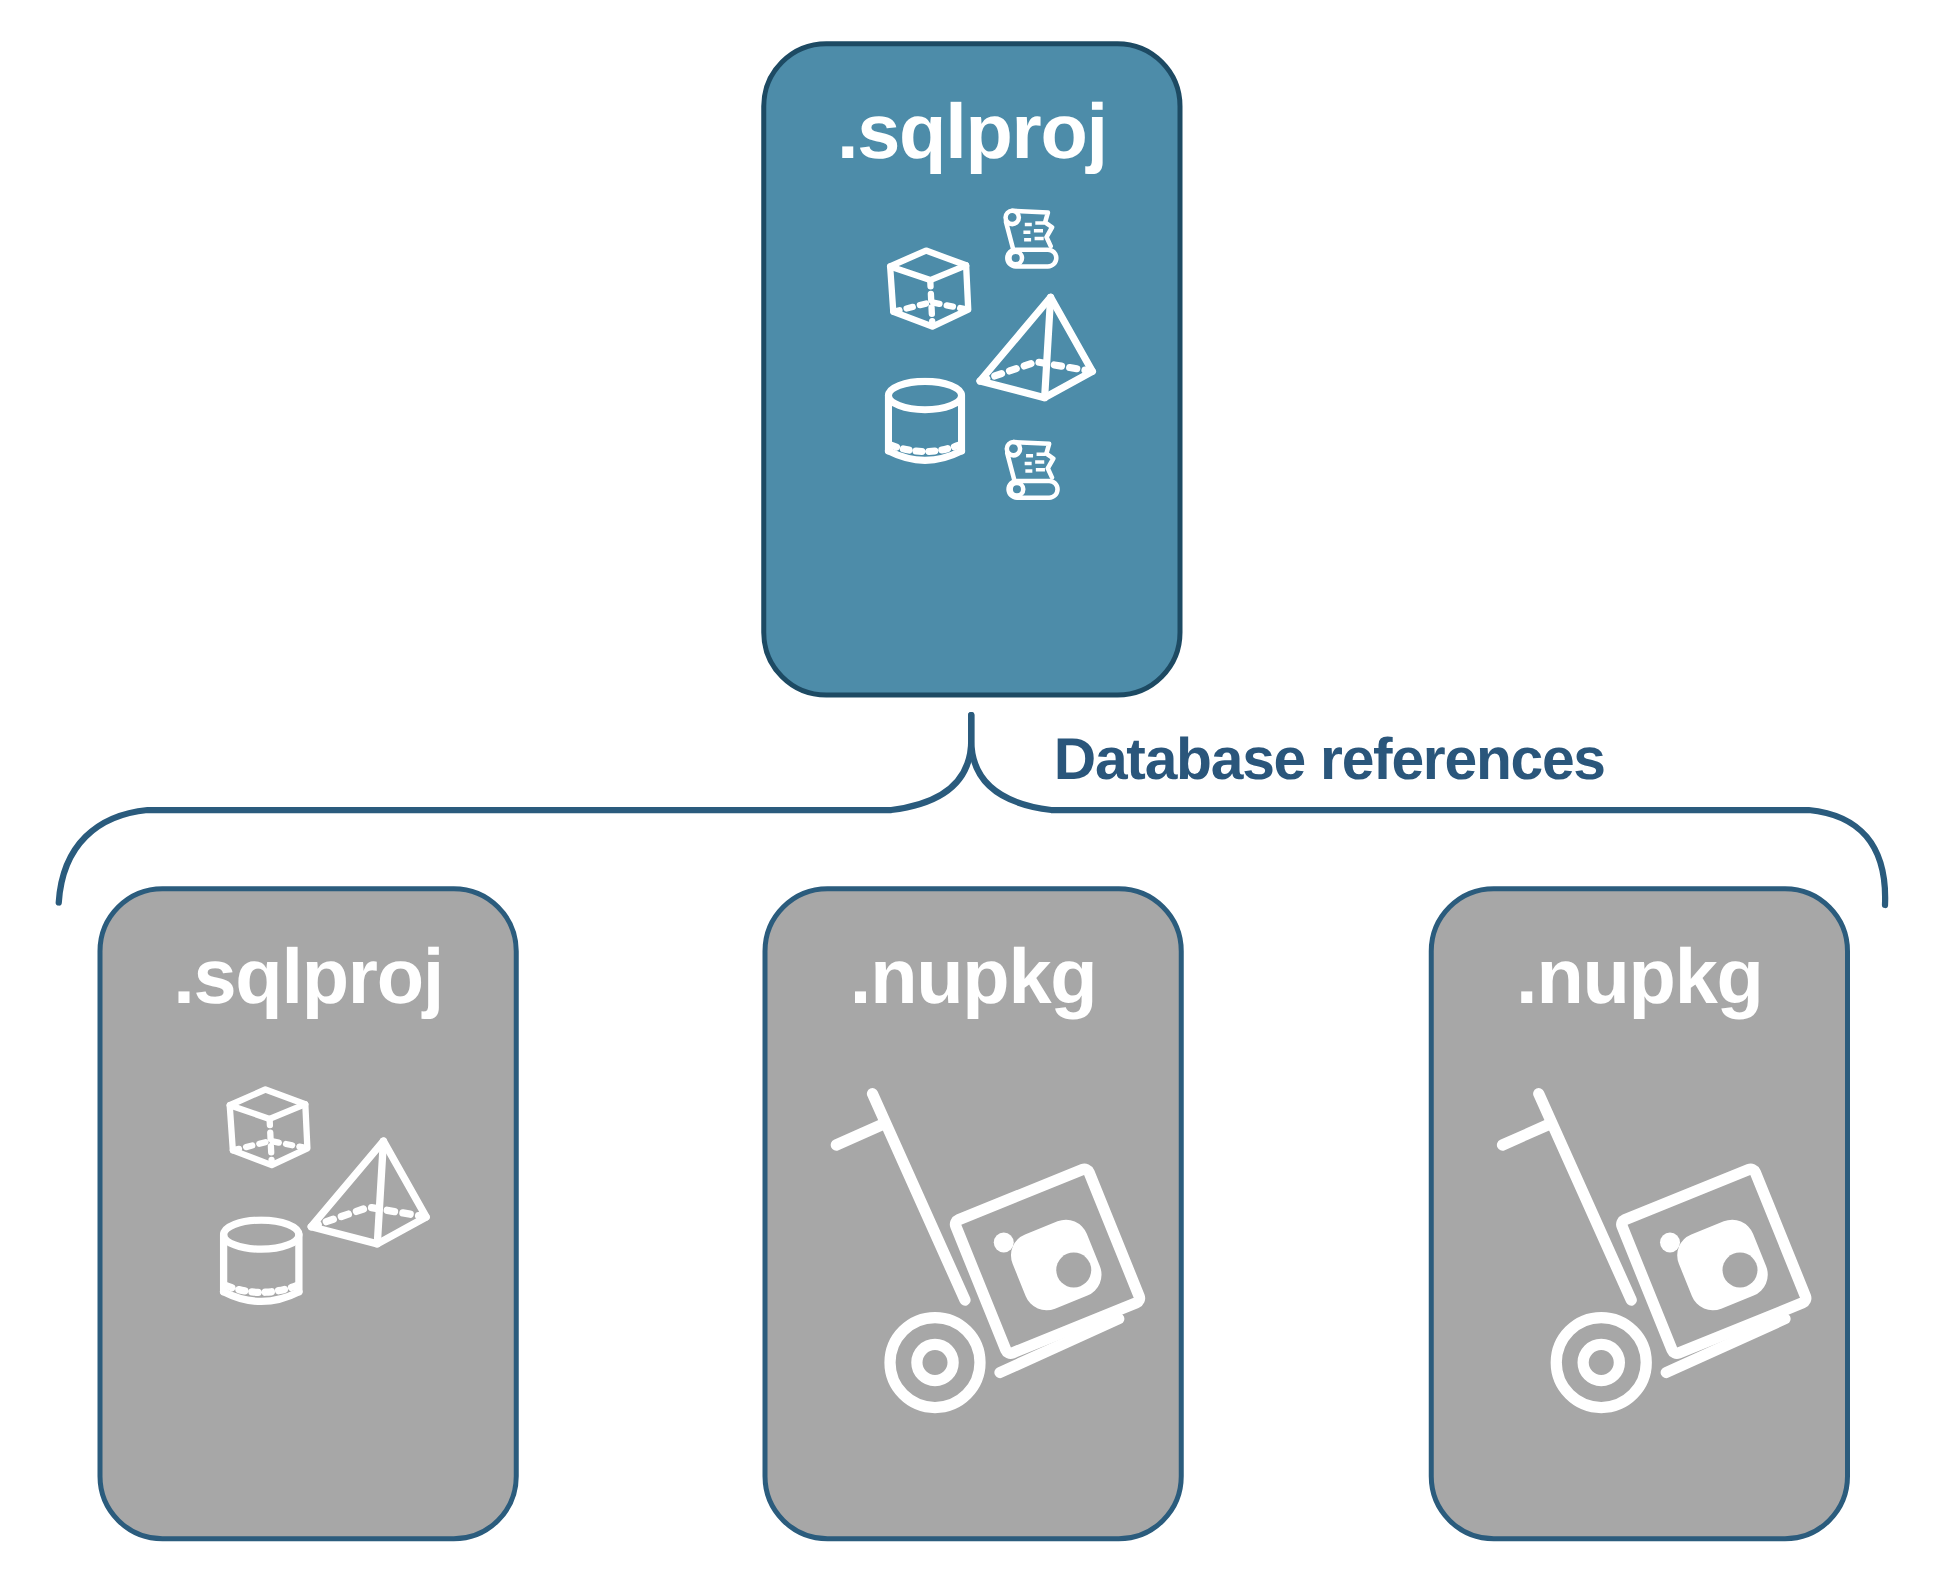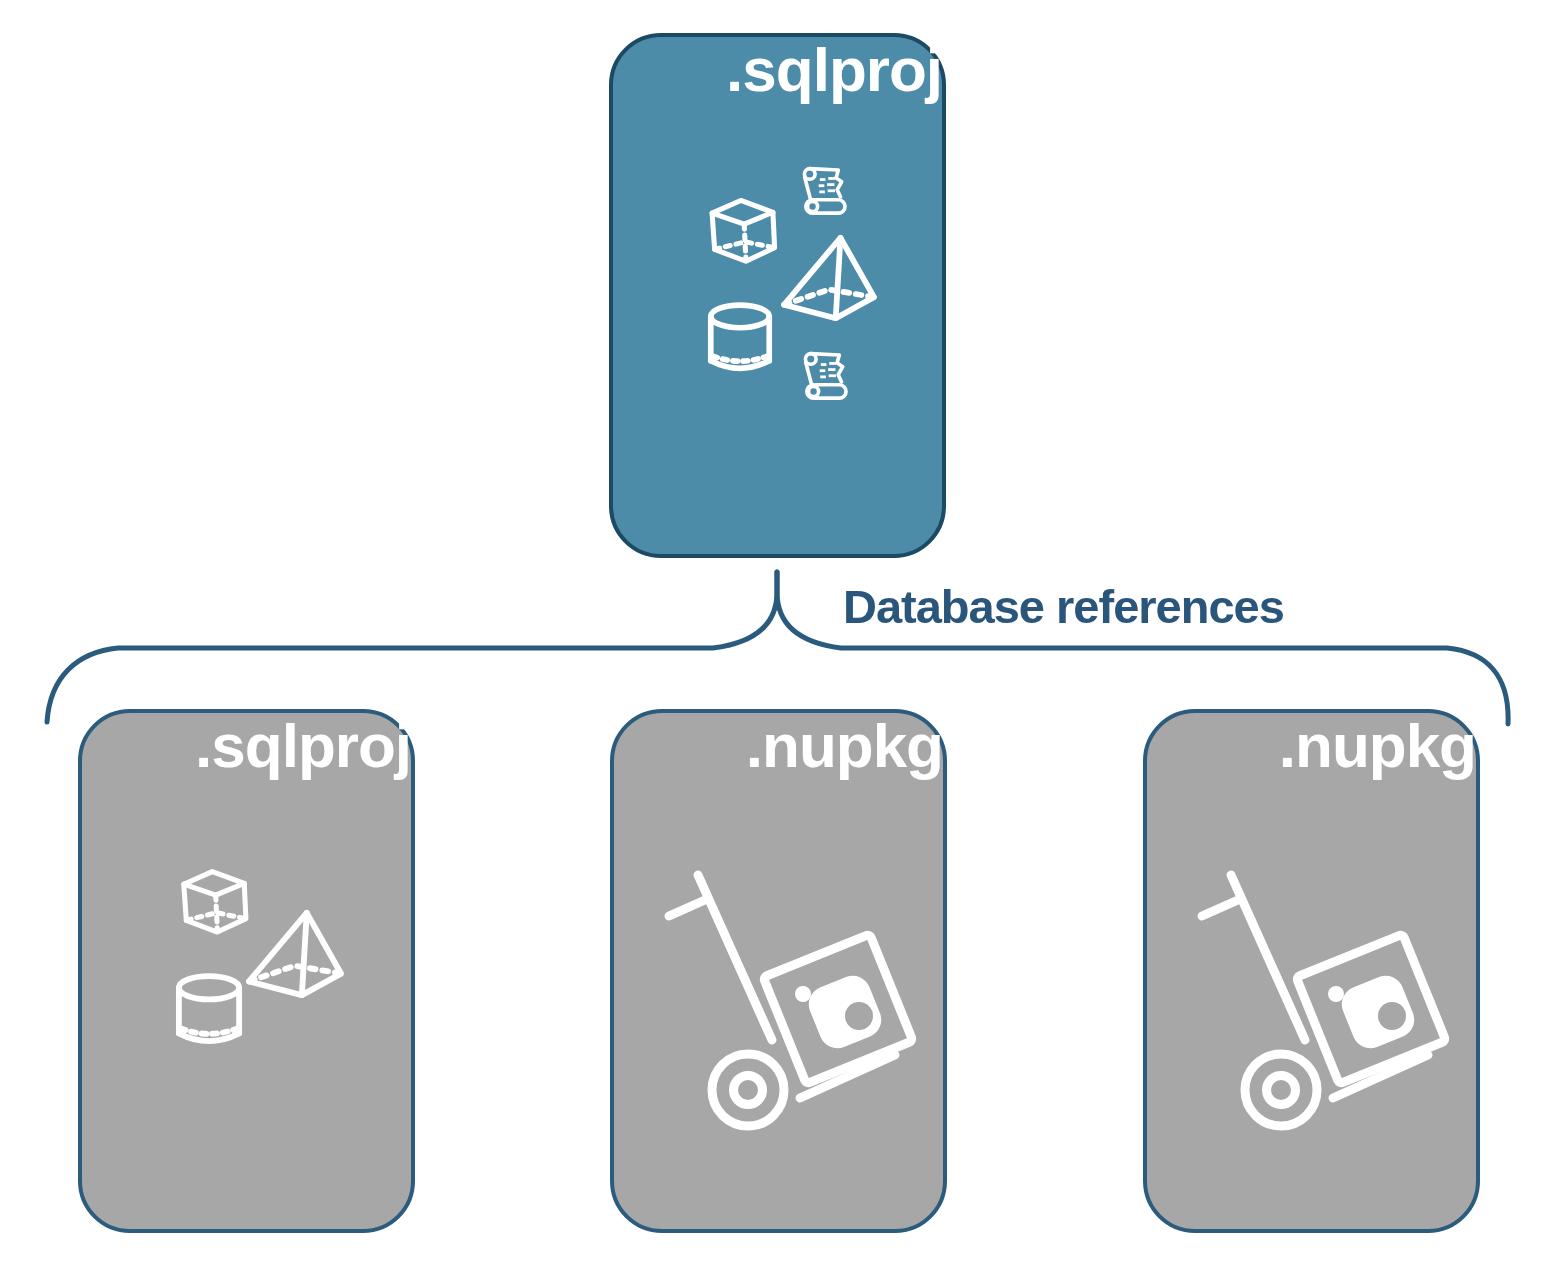--- a/index.html
+++ b/index.html
@@ -5,21 +5,21 @@
   html,body{margin:0;padding:0;background:#ffffff;}
   body{font-family:"Liberation Sans", sans-serif;}
   .canvas{position:relative;width:1566px;height:1274px;background:#ffffff;overflow:hidden;}
   .node{position:absolute;box-sizing:border-box;border-radius:52px;}
   .node.root{left:609px;top:33px;width:337px;height:525px;background:#4D8CA9;border:4px solid #1D4A63;}
   .node.child{top:709px;width:337px;height:524px;background:#A7A7A7;border:4px solid #2B5C7D;}
   .node.c1{left:78px;}
   .node.c2{left:610px;}
   .node.c3{left:1143px;}
   .node-title{
-    width:100%;text-align:right;
+    margin-top:36px;width:100%;text-align:center;
     font-size:62px;font-weight:bold;color:#ffffff;line-height:1.05;
     letter-spacing:-1px;
   }
   .icon{position:absolute;}
   .brace-svg{position:absolute;left:0;top:0;width:1566px;height:1274px;pointer-events:none;}
   .connector-label{
     position:absolute;left:843px;top:579px;
     font-size:47px;font-weight:bold;color:#2A567B;letter-spacing:-1px;white-space:nowrap;text-align:center;
   }
   .defs-hidden{position:absolute;width:0;height:0;overflow:hidden;}

